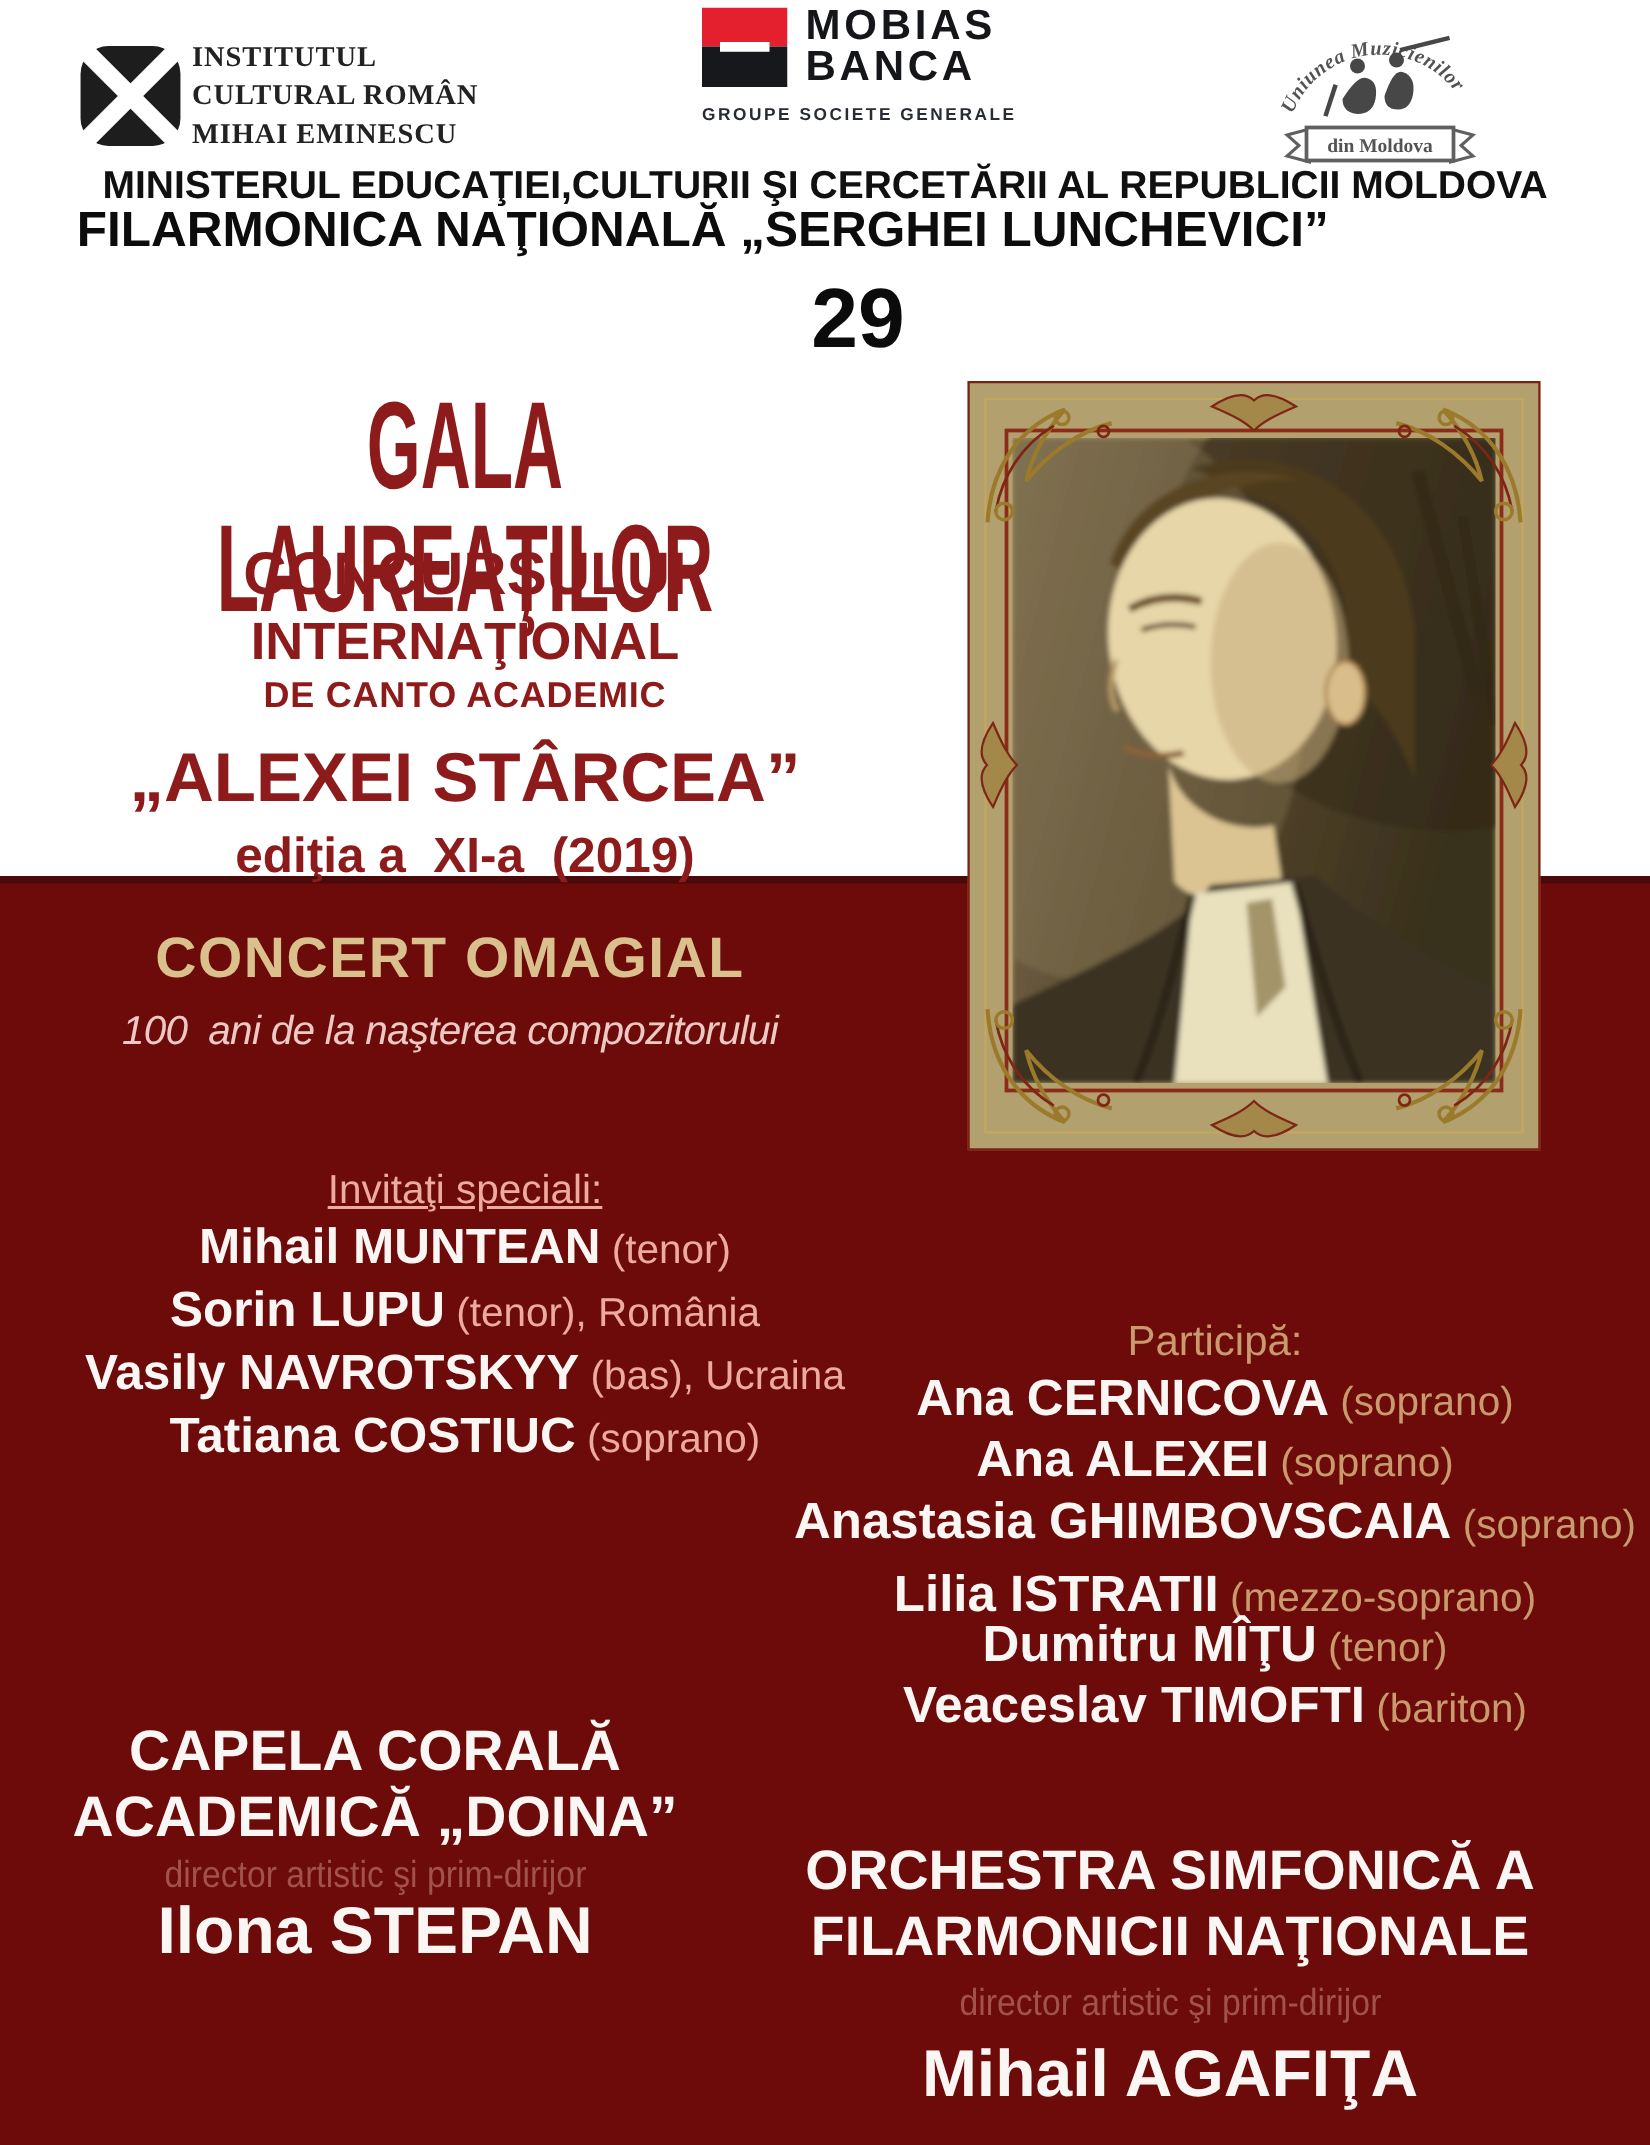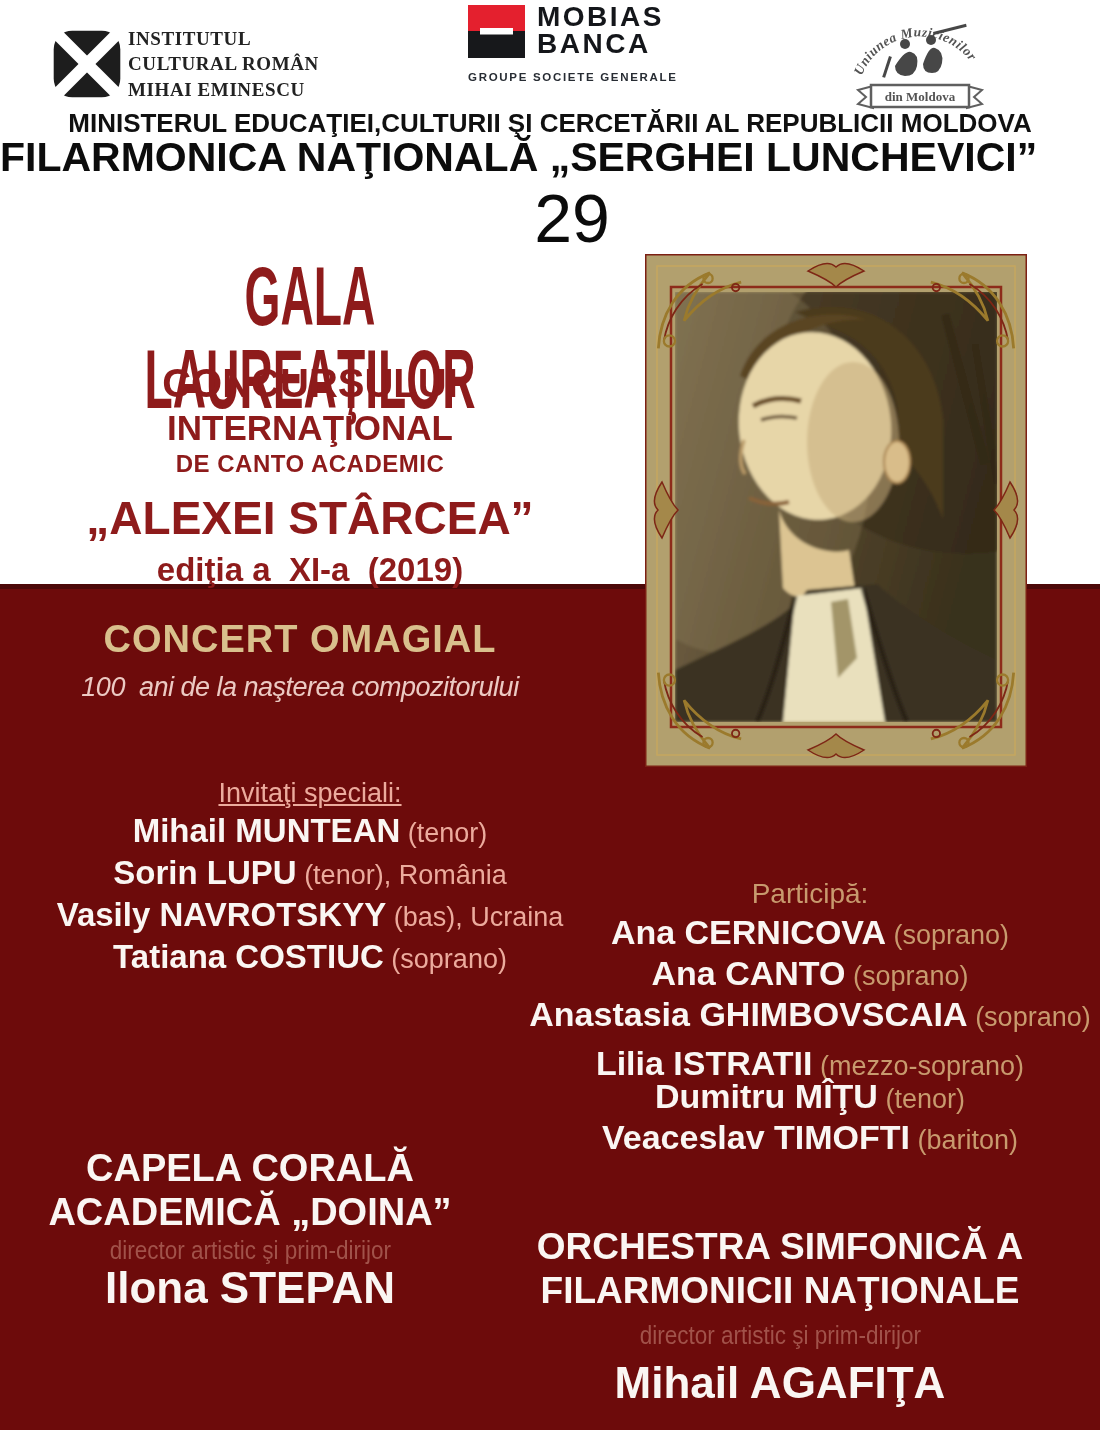--- a/index.html
+++ b/index.html
@@ -19,24 +19,24 @@
   #band{left:0;top:584px;width:1100px;height:846px;background:var(--band);
         border-top:5px solid var(--band_edge);box-sizing:border-box;}
   
   #icr-text{left:128px;top:26px;font-family:"Liberation Serif",serif;font-weight:bold;
             font-size:19px;line-height:1.34;letter-spacing:.6px;color:#222;}
   #mobias-name{left:537px;top:4px;font-weight:bold;font-size:28px;line-height:.95;
                letter-spacing:2.5px;color:#14161a;}
   #mobias-sub{left:468px;top:71px;font-weight:bold;font-size:11.5px;letter-spacing:1.7px;color:#272c33;}
   
   #ministry{left:0;top:108px;width:1100px;font-weight:bold;font-size:26px;color:#101010;}
-  #philharmonic{left:0;top:134px;width:937px;font-weight:bold;font-size:41px;color:#0c0c0c;}
+  #philharmonic{left:0;top:134px;width:937px;font-weight:bold;font-size:33px;color:#0c0c0c;}
   #dateline{left:0;top:184px;width:1100px;display:flex;justify-content:center;
             align-items:baseline;gap:16px;transform:translateX(22px);color:#0b0b0b;}
-  #dateline .day{font-size:68px;font-weight:normal;line-height:1;}
+  #dateline .day{font-size:56px;font-weight:bold;line-height:1;}
   #dateline .rest{font-size:44px;font-weight:bold;letter-spacing:-1px;}
   
   .tl{left:0;width:620px;color:var(--title_red);font-weight:bold;text-align:center;}
   #t1{top:268px;}
   #t1 span{display:inline-block;font-size:70px;line-height:1;transform:scale(.66,1.18);transform-origin:center;}
   #t2{top:361px;font-size:40px;}
   #t3{top:408px;font-size:35px;}
   #t4{top:450px;font-size:24px;letter-spacing:.5px;}
   #t5{top:491px;font-size:46px;}
   #t6{top:551px;font-size:33px;font-weight:600;}
@@ -219,21 +219,21 @@
     <span class="gn">Tatiana COSTIUC</span><span class="gr"> (soprano)</span>
   </div>
 </div>
 
 <div>
   <div class="abs ctr nowrap" style="left:525px;width:570px;top:878px;font-size:28px;color:var(--tan_role);">Participă:</div>
   <div class="col-item pline" style="left:525px;width:570px;top:912px;">
     <span class="pn">Ana CERNICOVA</span><span class="pr"> (soprano)</span>
   </div>
   <div class="col-item pline" style="left:525px;width:570px;top:953px;">
-    <span class="pn">Ana CANTO</span><span class="pr"> (soprano)</span>
+    <span class="pn">Ana ALEXEI</span><span class="pr"> (soprano)</span>
   </div>
   <div class="col-item pline" style="left:525px;width:570px;top:994px;">
     <span class="pn">Anastasia GHIMBOVSCAIA</span><span class="pr"> (soprano)</span>
   </div>
   <div class="col-item pline" style="left:525px;width:570px;top:1043px;">
     <span class="pn">Lilia ISTRATII</span><span class="pr"> (mezzo-soprano)</span>
   </div>
   <div class="col-item pline" style="left:525px;width:570px;top:1076px;">
     <span class="pn">Dumitru MÎŢU</span><span class="pr"> (tenor)</span>
   </div>

